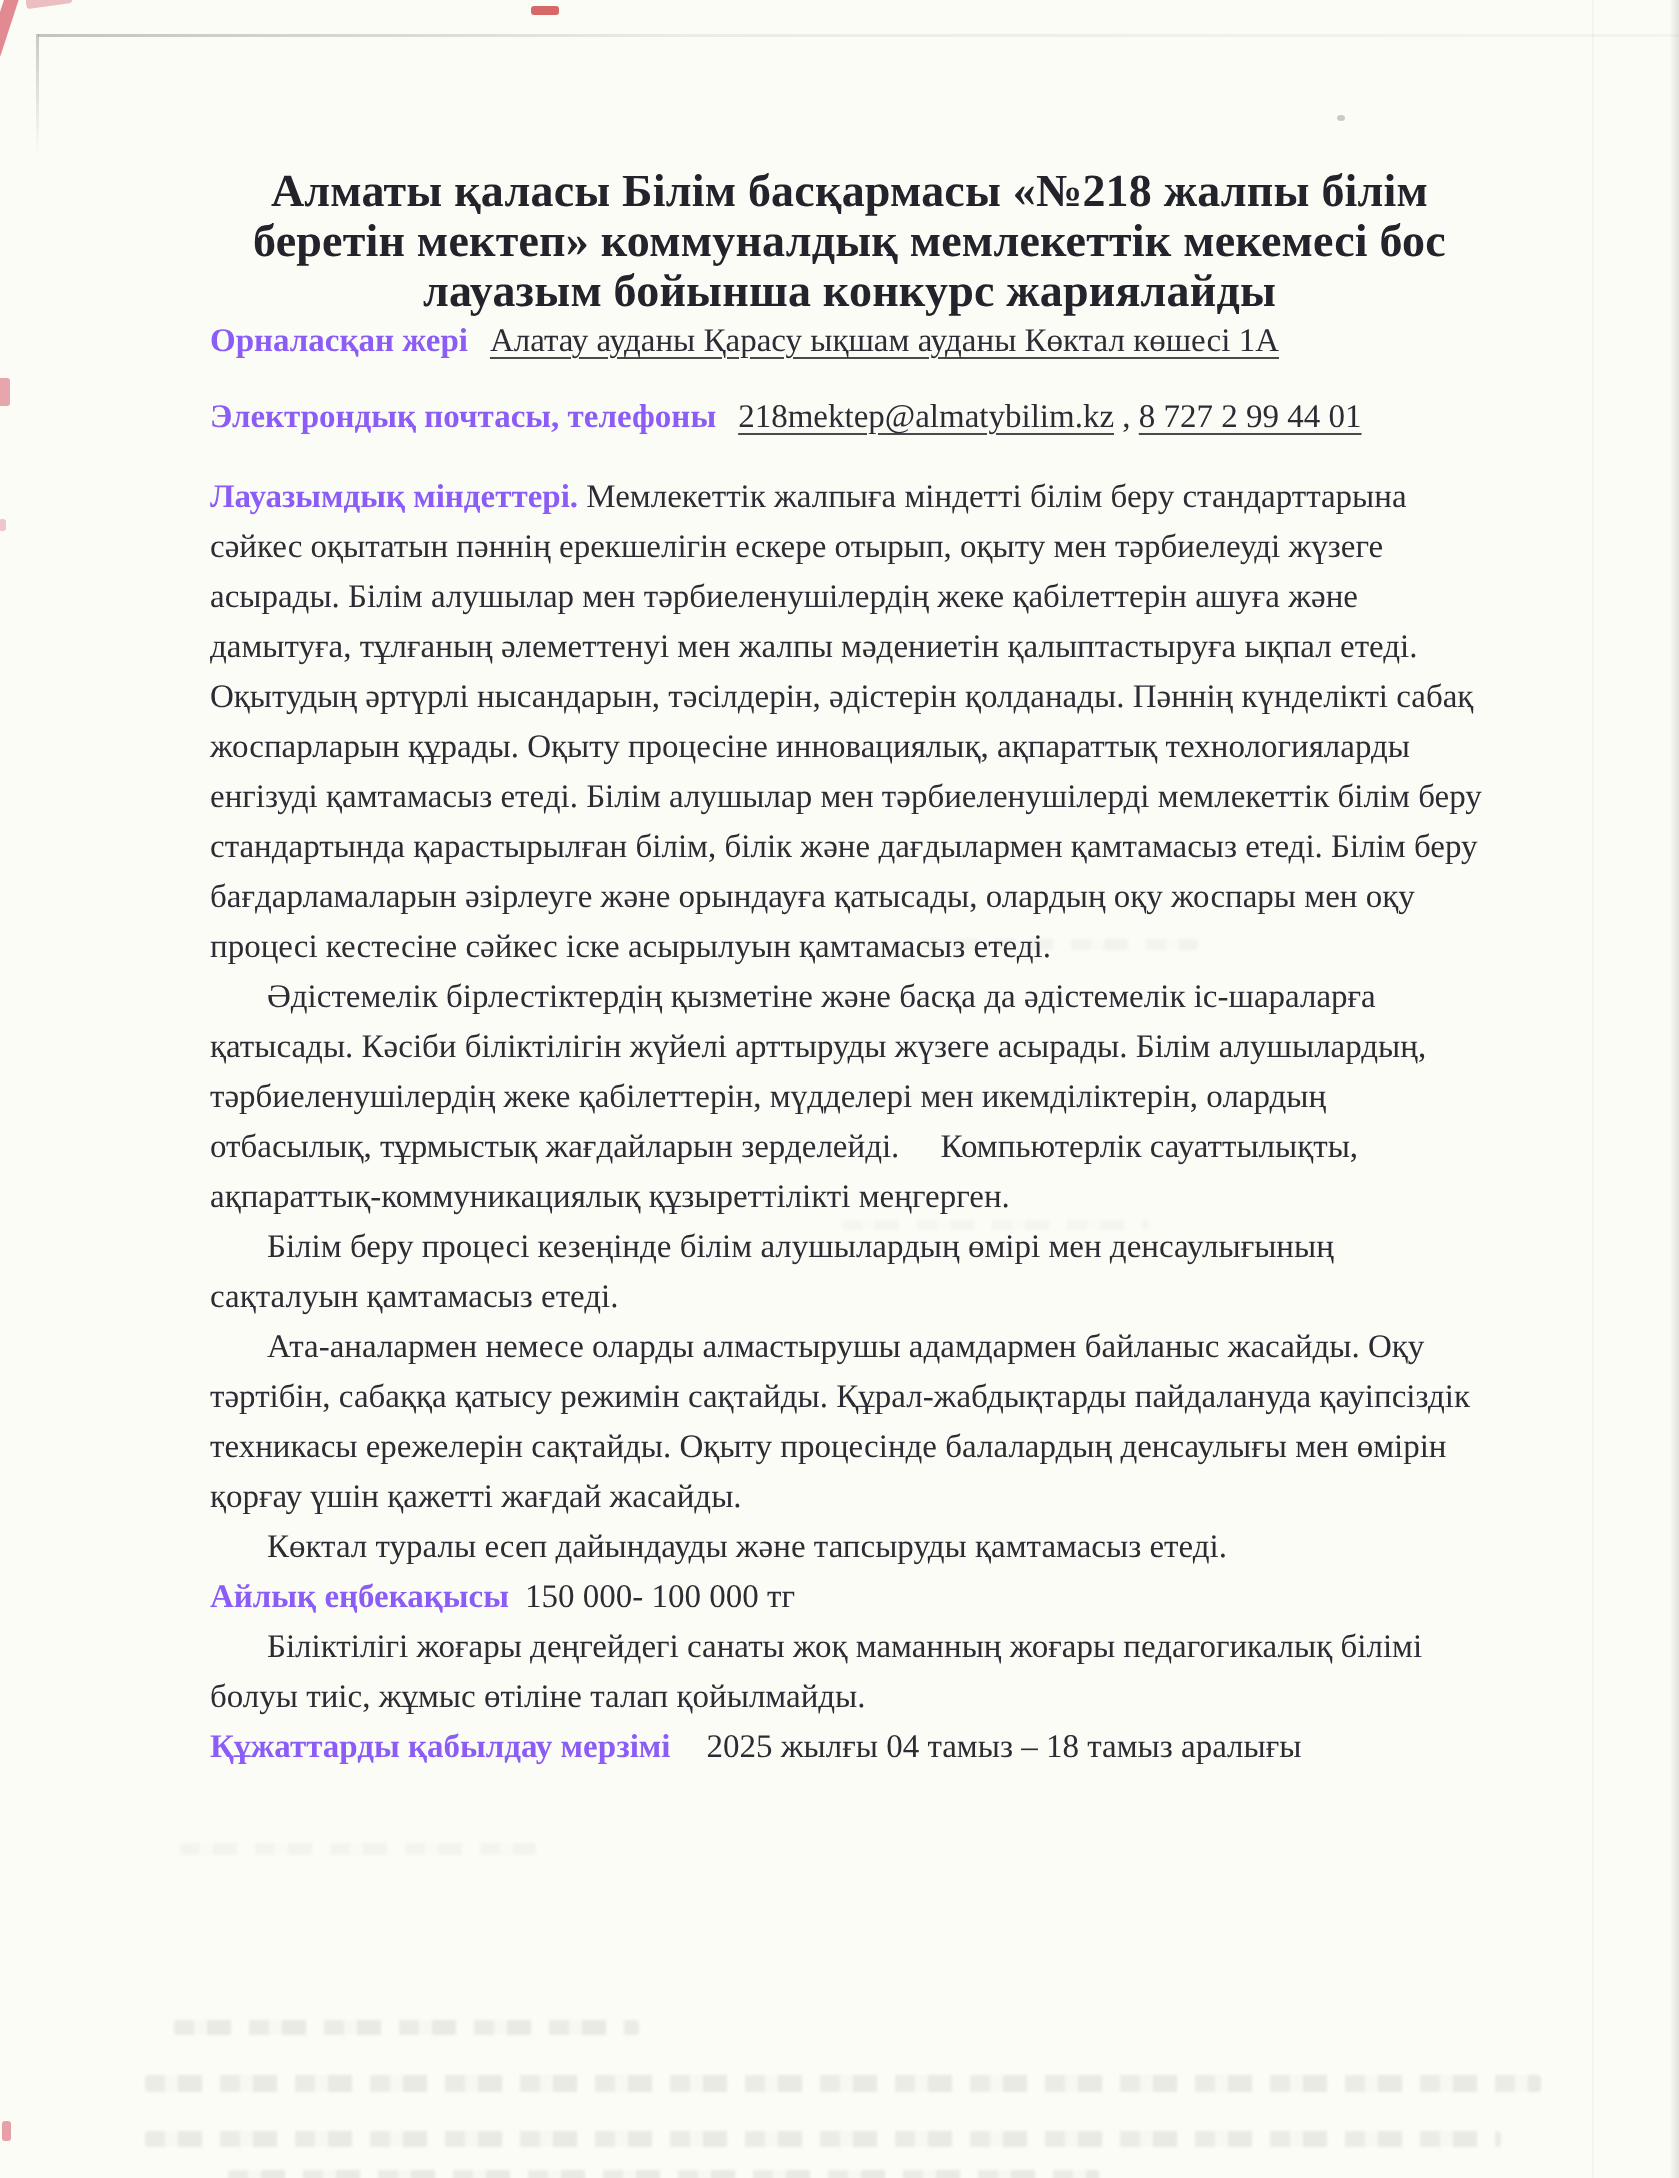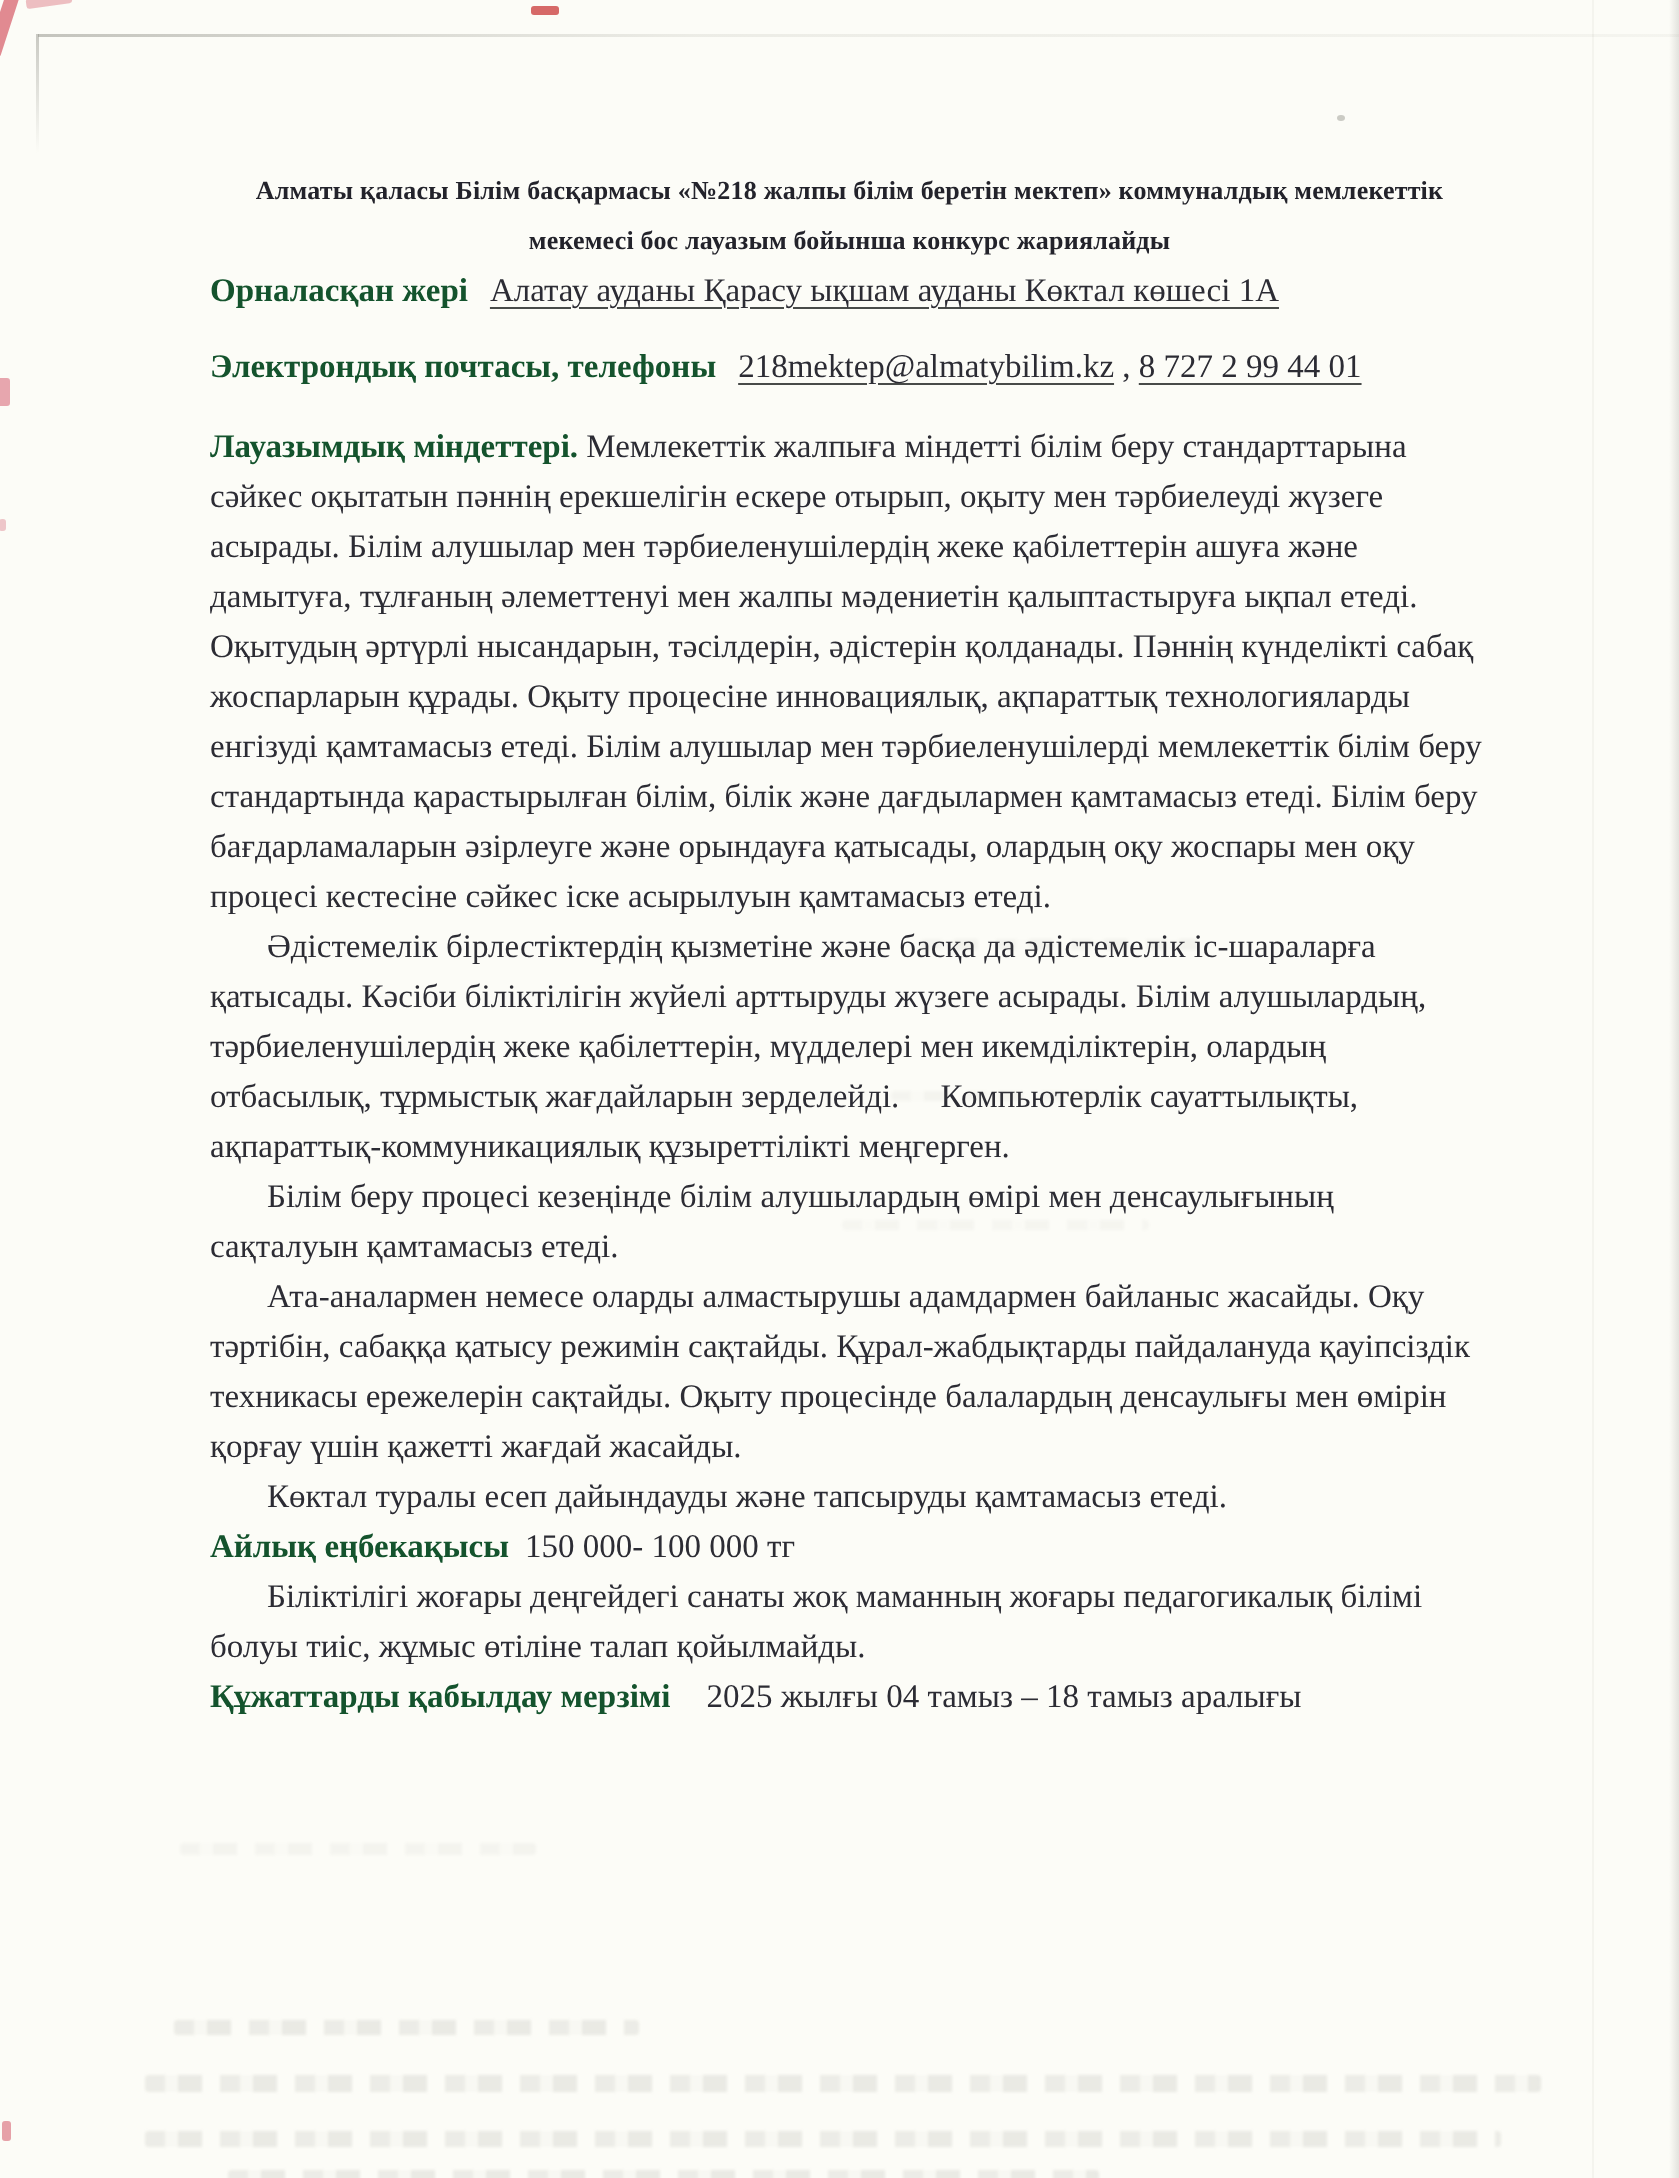--- a/index.html
+++ b/index.html
@@ -33,25 +33,25 @@
     background: rgba(90,90,85,.05);
   }
   .content {
     position: absolute; left: 210px; top: 166px; width: 1279px;
     font-size: 33px; line-height: 50px;
     text-rendering: geometricPrecision;
   }
   .content p { margin: 0; }
   .title {
     margin: 0 0 24px 0;
-    font-size: 26px; font-weight: 700; line-height: 50px;
+    font-size: 46px; font-weight: 700; line-height: 50px;
     text-align: center; letter-spacing: 0.2px;
     color: #23232b;
   }
-  b.lbl { font-weight: 700; color: #14532d; }
+  b.lbl { font-weight: 700; color: #8b5cf6; }
   .gap-sm { margin-right: 16px; }
   .gap-md { margin-right: 22px; }
   .gap-lg { margin-right: 36px; margin-top: 6px; }
   .u {
     text-decoration: underline;
     text-decoration-thickness: 2px;
     text-underline-offset: 6px;
     text-decoration-color: rgba(40,44,42,.85);
   }
   .line-loc  { margin: 0 0 26px 0 !important; }

